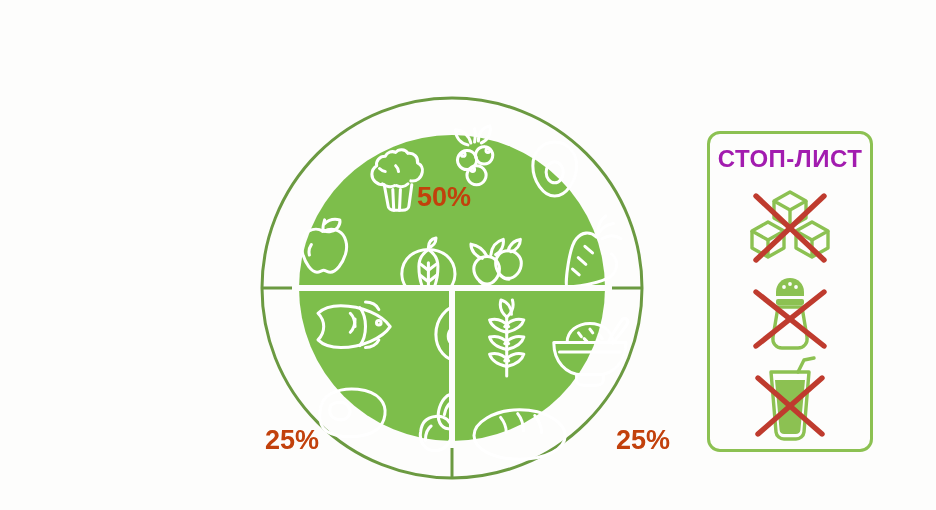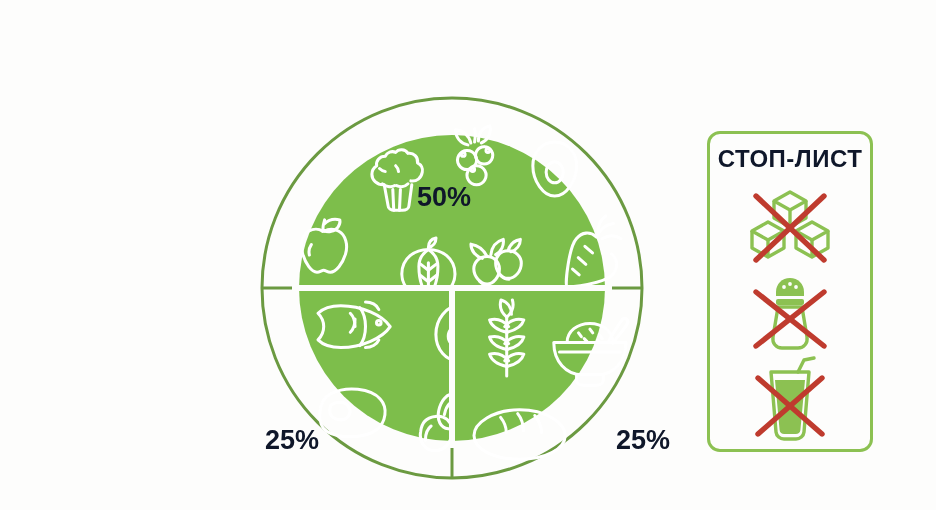--- a/index.html
+++ b/index.html
@@ -43,21 +43,21 @@
     height: 400px;
   }
   #plate-svg {
     position: absolute;
     left: 0; top: 0;
     width: 400px;
     height: 400px;
   }
   .pct {
     position: absolute;
-    color: #0f172a;
+    color: #c2410c;
     font-size: 27px;
     font-weight: bold;
     white-space: nowrap;
   }
   #pct-top { left: 165px; top: 94px; }
   #pct-left { left: 13px; top: 337px; }
   #pct-right { left: 364px; top: 337px; }
   
   #stoplist {
     position: absolute;
@@ -71,21 +71,21 @@
     background: #fdfdfc;
   }
   #stoplist-title {
     position: absolute;
     left: 0;
     top: 11px;
     width: 100%;
     text-align: center;
     font-size: 24px;
     font-weight: bold;
-    color: #0f172a;
+    color: #a21caf;
     letter-spacing: 0.5px;
     white-space: nowrap;
   }
   .stop-item {
     position: absolute;
     left: 50%;
     transform: translateX(-50%);
     width: 96px;
     height: 86px;
   }

